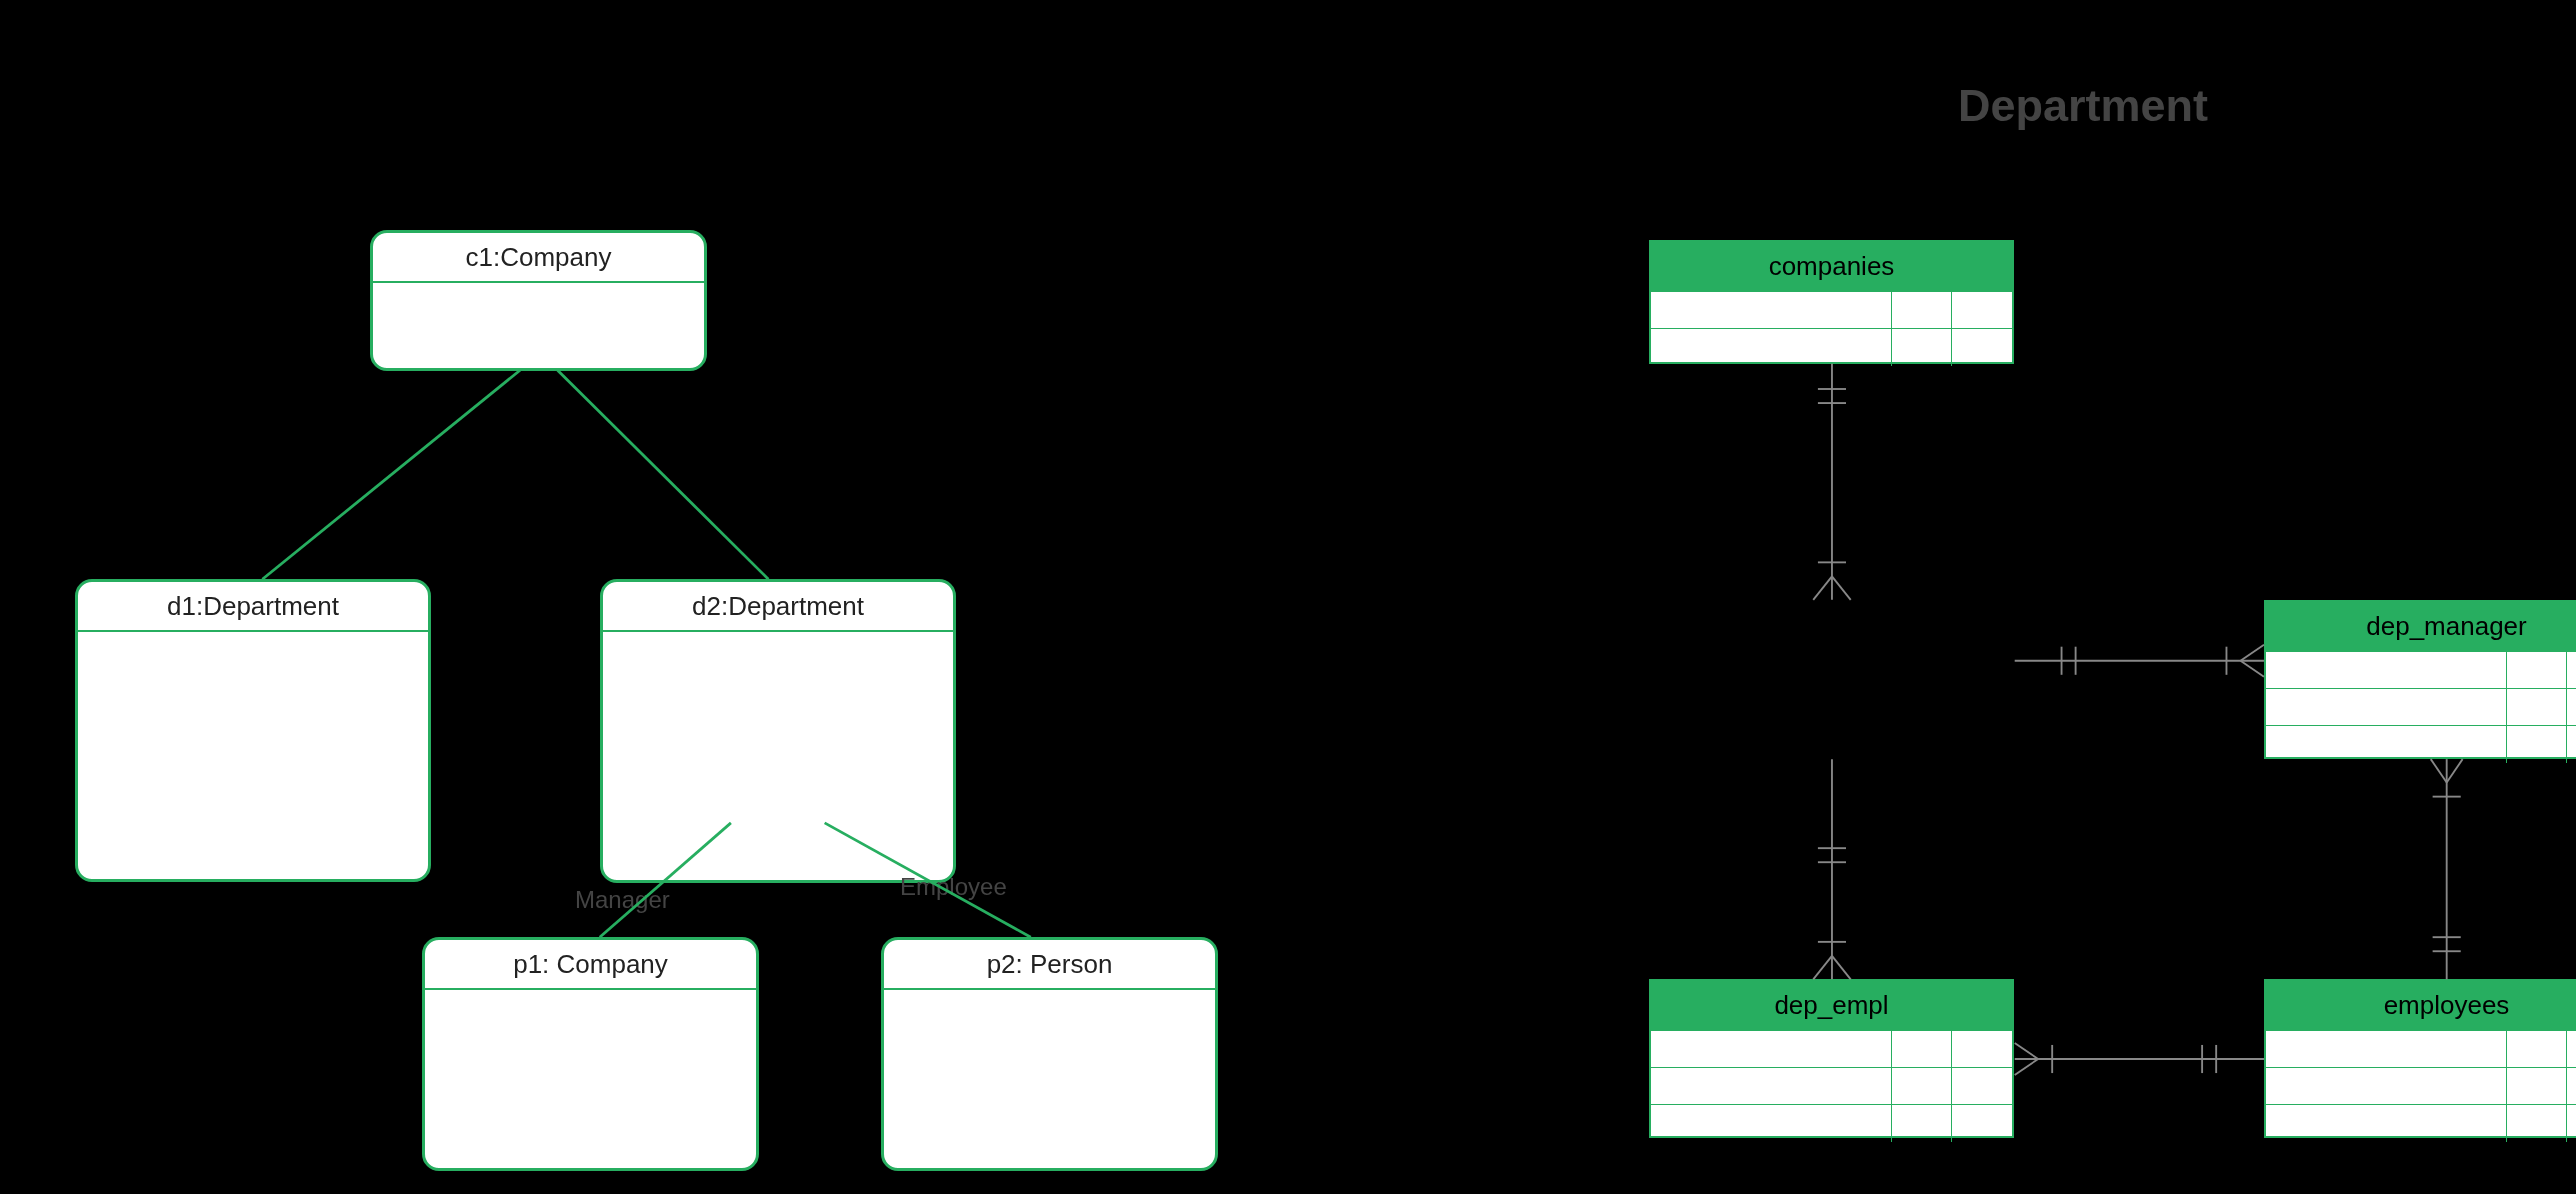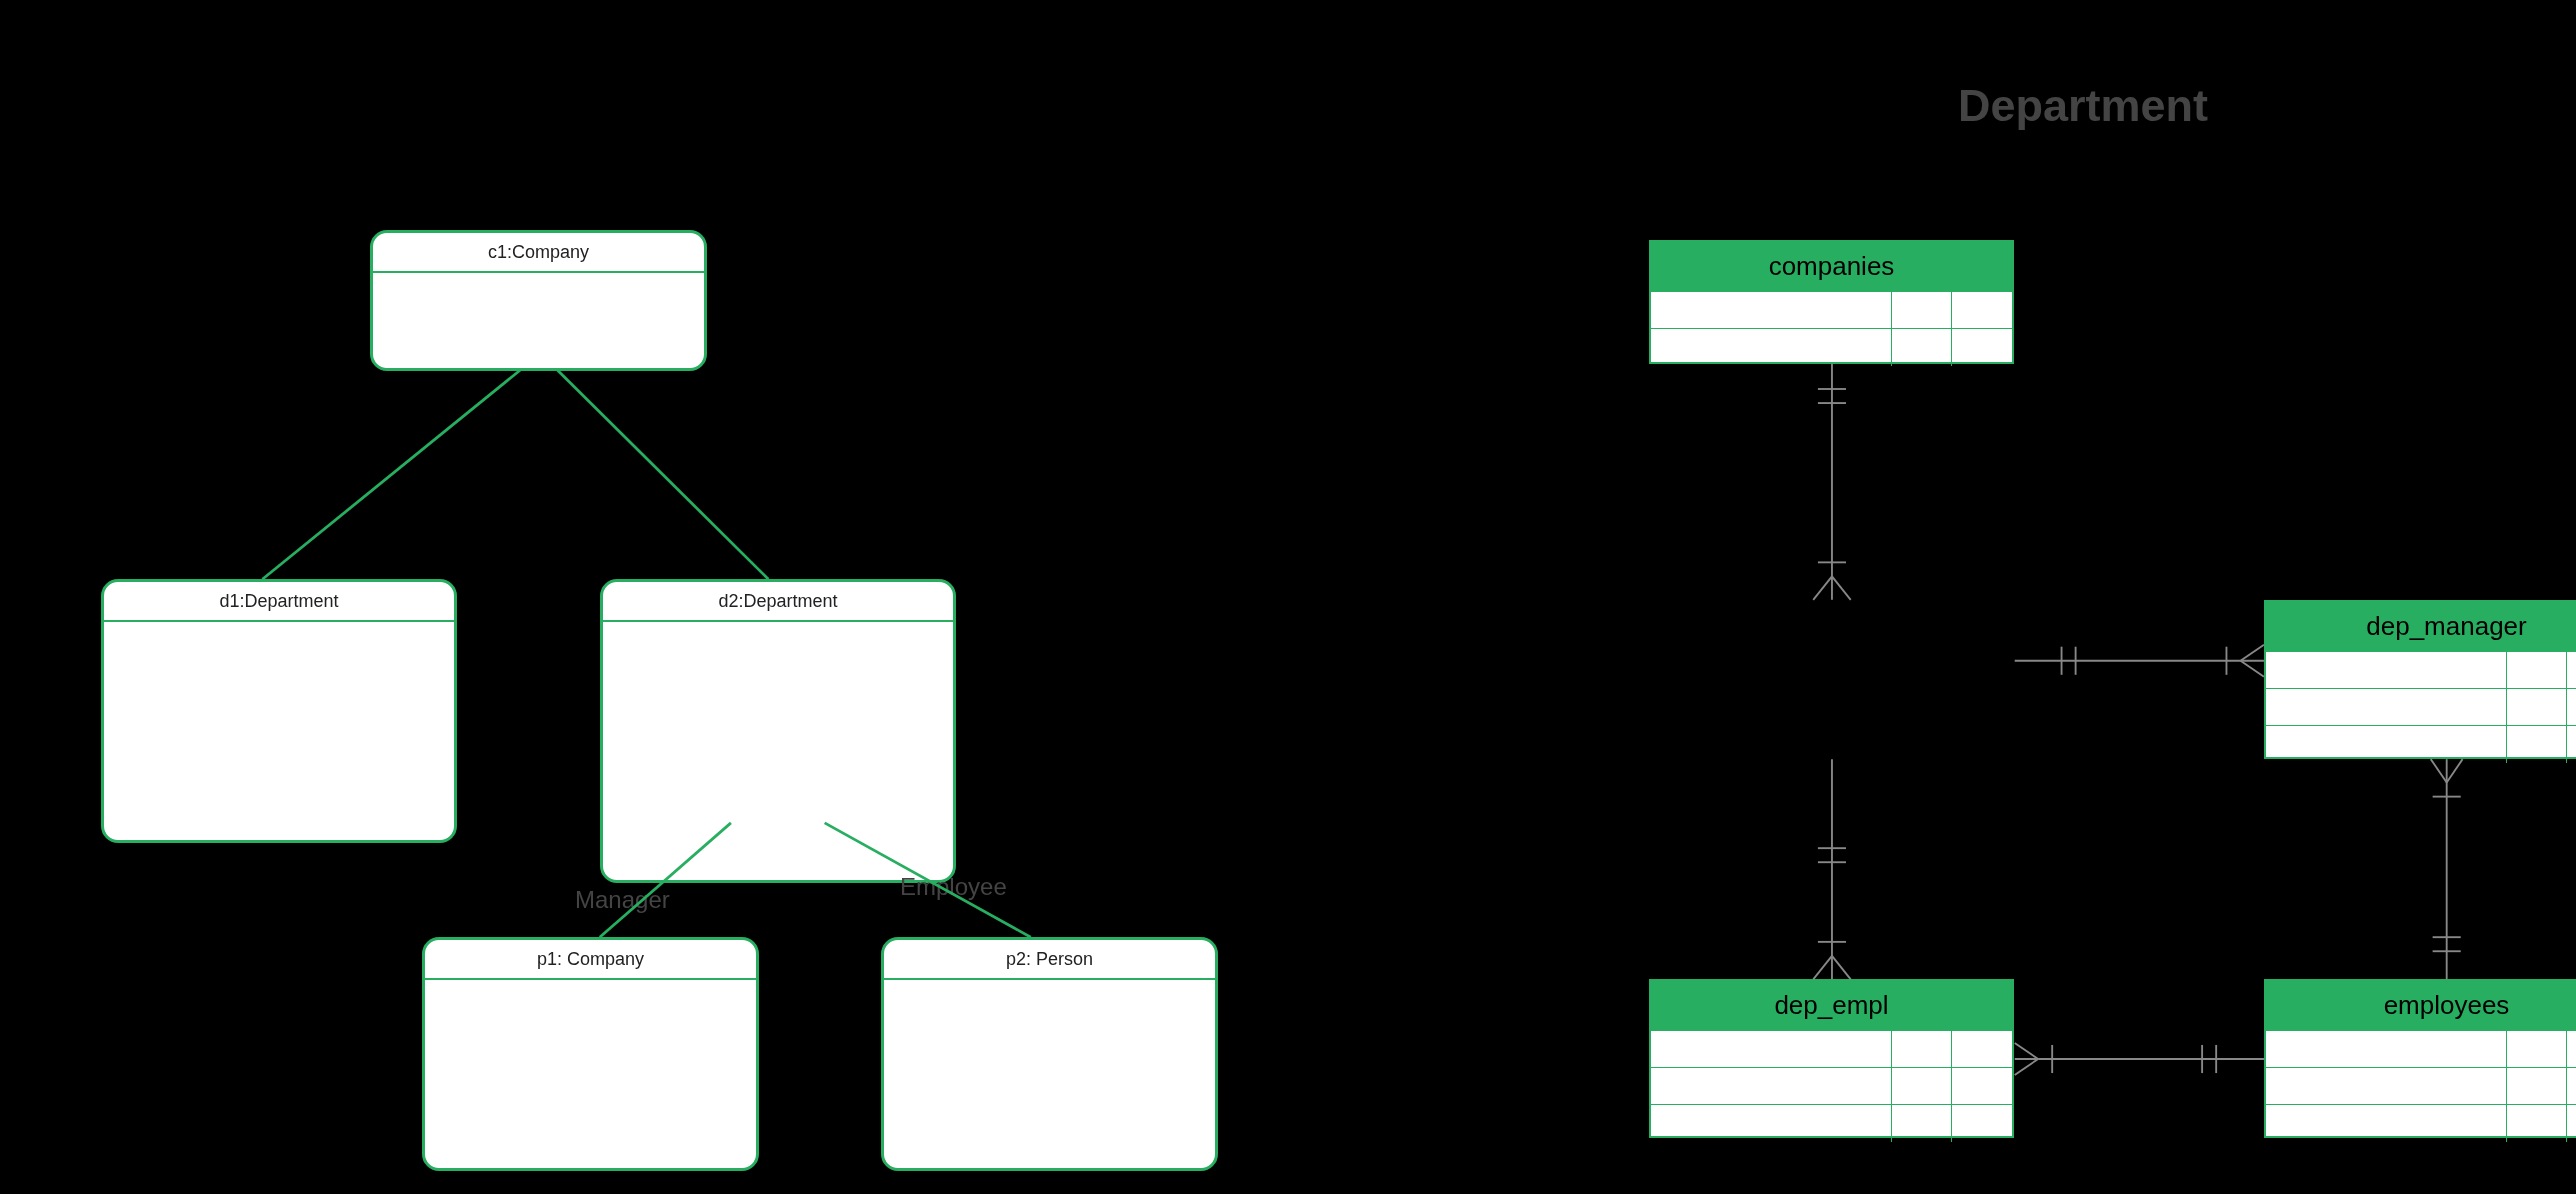--- a/index.html
+++ b/index.html
@@ -23,21 +23,21 @@
   }
   .oo-box {
     position: absolute;
     background: #fff;
     border: 3.7px solid #27ae60;
     border-radius: 17px;
     box-sizing: border-box;
   }
   .oo-box .head {
     text-align: center;
-    font-size: 18px;
+    font-size: 26px;
     color: #222;
     padding: 9.4px 7.5px 7.5px;
     border-bottom: 2.8px solid #27ae60;
     white-space: nowrap;
   }
   .rel-box {
     position: absolute;
     background: #fff;
     border: 2.8px solid #27ae60;
     box-sizing: border-box;
@@ -72,21 +72,21 @@
 <body>
 
 <div class="stage">
 
   <div class="title" style="left:1958px; top:80px;">Department</div>
 
   <div class="oo-box" style="left:370px; top:230px; width:337px; height:141px;">
     <div class="head">c1:Company</div>
   </div>
 
-  <div class="oo-box" style="left:75px; top:579px; width:356px; height:264px;margin-left:26px;">
+  <div class="oo-box" style="left:75px; top:579px; width:356px; height:303px;">
     <div class="head">d1:Department</div>
   </div>
 
   <div class="oo-box" style="left:600px; top:579px; width:356px; height:304px;">
     <div class="head">d2:Department</div>
   </div>
 
   <div class="oo-box" style="left:422px; top:937px; width:337px; height:234px;">
     <div class="head">p1: Company</div>
   </div>

